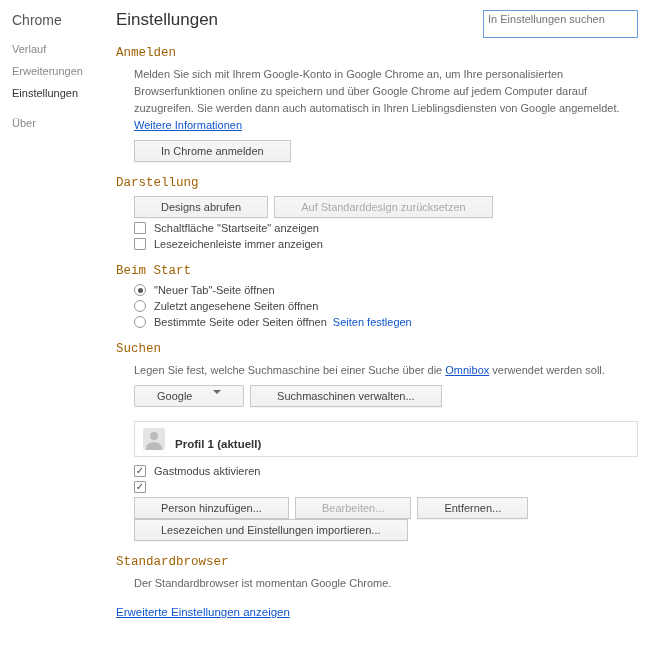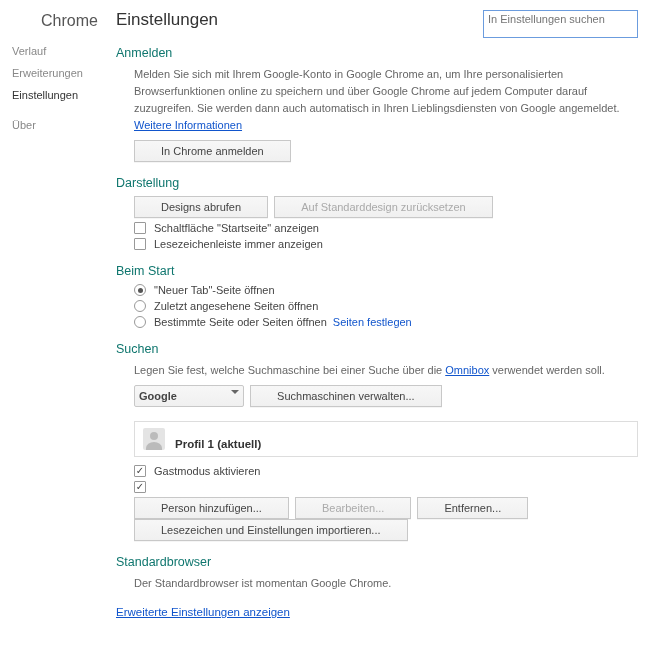--- a/index.html
+++ b/index.html
@@ -1,38 +1,38 @@
 <!DOCTYPE html>
 <html><head>
 <meta charset="utf-8">
 <style>
   * { box-sizing: border-box; margin: 0; padding: 0; }
   body { font-family: "Segoe UI", Arial, sans-serif; font-size: 11.5px; color: #333; background: #fff; width: 650px; height: 650px; overflow: hidden; }
   .container { display: flex; height: 100%; }
   .sidebar { width: 110px; padding: 12px 0 0 12px; flex: none; }
-  .sidebar .brand { font-size: 16px; color: #555; margin-bottom: 10px; margin-left: 29px; }
+  .sidebar .brand { font-size: 14px; color: #555; margin-bottom: 10px; }
   .nav-item { font-size: 11px; color: #888; padding: 5px 0; cursor: pointer; }
   .nav-item.active { color: #333; font-weight: 400; }
   .main { flex: 1; padding: 10px 12px 10px 6px; overflow-y: auto; position: relative; }
   .title-row { display: flex; justify-content: space-between; align-items: flex-start; margin-bottom: 8px; }
   .page-title { font-size: 17px; color: #333; font-weight: 400; }
   .search-box { border: 1px solid #6b9cde; padding: 2px 4px; width: 155px; height: 28px; }
   .search-box input { border: none; outline: none; width: 100%; font-size: 11px; color: #888; }
   .section { margin-bottom: 14px; }
-  .section h3 { font-size: 12.5px; font-weight: 400; color: #0f766e; margin-bottom: 6px; }
+  .section h3 { font-size: 12.5px; font-weight: 400; color: #a16207; margin-bottom: 6px; font-family: Liberation Mono, monospace; }
   .section .body { padding-left: 18px; font-size: 11px; color: #666; }
   .desc { line-height: 1.55; margin-bottom: 6px; }
   .link { color: #1155cc; text-decoration: underline; cursor: pointer; }
   .btn { display: inline-block; background: linear-gradient(#f7f7f7,#f0f0f0); border: 1px solid #c8c8c8; border-radius: 0; padding: 4px 26px; font-size: 11px; color: #444; cursor: pointer; box-shadow: 0 1px 0 rgba(0,0,0,.04); margin-right: 3px; }
   .btn.disabled { color: #aaa; cursor: default; }
   .radio-row, .check-row { display: flex; align-items: center; margin: 4px 0; font-size: 11px; color: #444; }
   .radio { width: 12px; height: 12px; border: 1px solid #999; border-radius: 50%; margin-right: 8px; display: inline-flex; align-items: center; justify-content: center; background: #fff; }
   .radio.on::after { content: ""; width: 5px; height: 5px; background: #555; border-radius: 50%; }
   .check { width: 12px; height: 12px; border: 1px solid #999; border-radius: 1px; margin-right: 8px; display: inline-flex; align-items: center; justify-content: center; background: #fff; font-size: 10px; color: #444; line-height: 1; }
-  .select { display: inline-flex; align-items: flex-start; justify-content: space-between; background: linear-gradient(#f7f7f7,#f0f0f0); border: 1px solid #c8c8c8; border-radius: 2px; padding: 4px 4px; font-size: 11px; color: #444; min-width: 110px; cursor: pointer; margin-right: 3px; font-weight: bold; }
+  .select { display: inline-flex; align-items: flex-start; justify-content: space-between; background: linear-gradient(#f7f7f7,#f0f0f0); border: 1px solid #c8c8c8; border-radius: 2px; padding: 4px 22px; font-size: 11px; color: #444; min-width: 110px; cursor: pointer; margin-right: 3px; }
   .caret { width: 0; height: 0; border-left: 4px solid transparent; border-right: 4px solid transparent; border-top: 4px solid #666; margin-left: 10px; }
   .profile-box { border: 1px solid #ddd; padding: 6px 8px; display: flex; align-items: flex-end; margin-bottom: 8px; }
   .avatar { width: 22px; height: 22px; background: #e4e4e4; border-radius: 2px; margin-right: 10px; position: relative; overflow: hidden; }
   .avatar::before { content:""; position:absolute; top:4px; left:7px; width:8px; height:8px; background:#bbb; border-radius:50%; }
   .avatar::after { content:""; position:absolute; bottom:-4px; left:3px; width:16px; height:12px; background:#bbb; border-radius:50% 50% 0 0; }
   .profile-name { font-weight: bold; color: #333; font-size: 11.5px; }
   .btn-row { margin-top: 4px; }
 </style>
 </head>
 <body>

